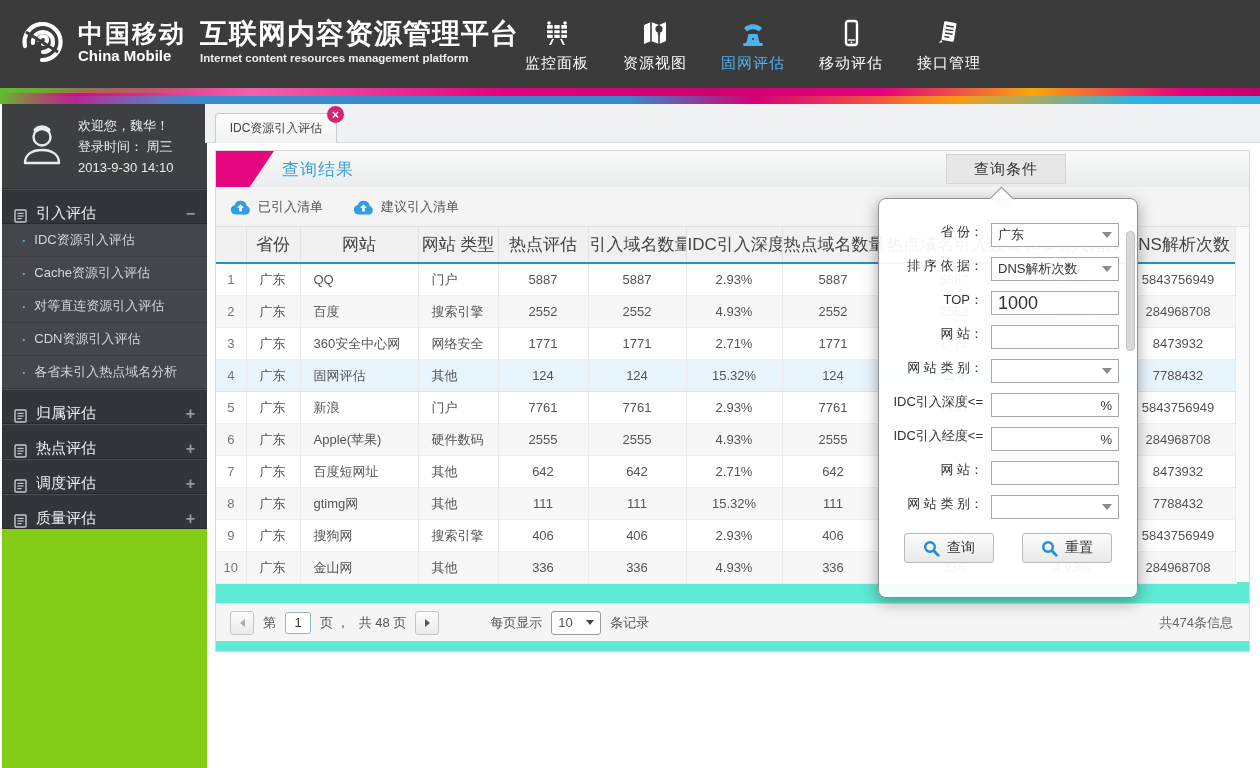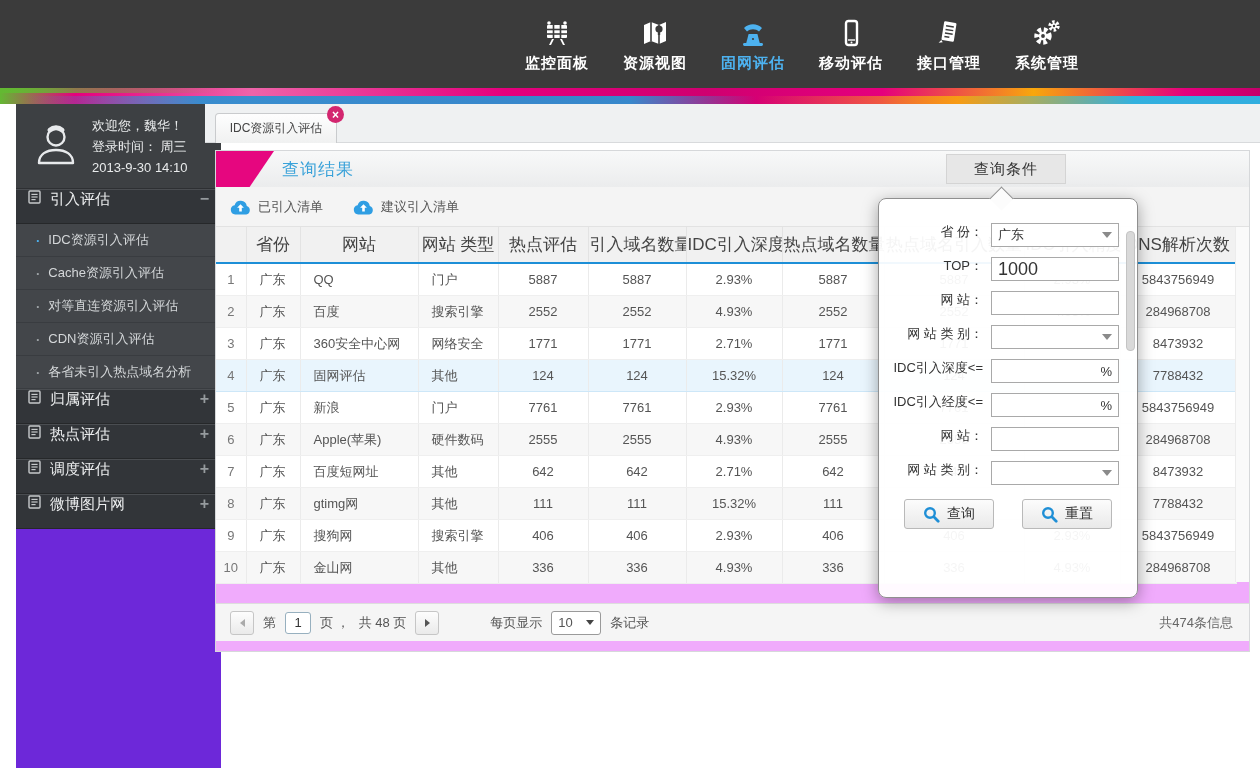--- a/index.html
+++ b/index.html
@@ -11,51 +11,51 @@
   .logo{width:60px;height:60px;flex:none}
   .brand-txt{margin-left:6px;line-height:1.1}
   .brand-cn{font-size:25px;font-weight:bold;color:#fff;letter-spacing:2px}
   .brand-en{font-size:15px;color:#fff;font-weight:bold}
   .title-blk{margin-left:14px;line-height:1.15}
   .app-title{font-size:28px;font-weight:bold;color:#fff;letter-spacing:1px}
   .app-sub{font-size:11.5px;color:#eee;font-weight:bold;margin-top:2px}
   .top-nav{position:absolute;left:508px;top:0;height:88px;display:flex}
   .nav-item{width:98px;display:flex;flex-direction:column;align-items:center;justify-content:center;gap:7px;color:#fff;cursor:pointer}
   .nav-item .nico{height:32px;display:flex;align-items:flex-end}
-  .nav-item .nlbl{font-size:15px;font-weight:bold;letter-spacing:1px}
+  .nav-item .nlbl{font-size:15px;font-weight:normal;letter-spacing:1px}
   .nav-item.active{color:#4db2f0}
   
   .stripe{position:absolute;left:0;top:88px;width:1260px;height:16px;overflow:hidden;background:#e5007d}
   .stripe .b1{position:absolute;left:0;top:0;right:0;height:16px;
     background:linear-gradient(92deg,#63b932 0%,#e5007d 6%,#ee64a9 20%,#e5007d 40%,#cf0070 56%,#e5007d 70%,#f8a70c 82%,#e5007d 94%,#c4006a 100%)}
   .stripe .b2{position:absolute;left:0;top:8px;right:0;height:8px;opacity:.95;
     background:linear-gradient(90deg,rgba(47,143,208,0) 2%,#2f8fd0 16%,#2f8fd0 50%,rgba(47,143,208,0) 60%,rgba(248,167,12,.9) 76%,#29b7e5 90%,#29b7e5 100%)}
   .stripe .b3{position:absolute;left:0;top:0;width:220px;height:5px;background:linear-gradient(90deg,#63b932,rgba(99,185,50,0))}
   
-  .sidebar{position:absolute;left:16px;top:104px;width:205px;height:664px;background:#6d28d9}
+  .sidebar{position:absolute;left:2px;top:104px;width:205px;height:664px;background:#84cc16}
   .user-card{height:84px;background:#3d4043;border-bottom:1px solid #2e3033;display:flex;align-items:center;padding:0 0 0 14px}
   .avatar{width:52px;height:52px;flex:none}
   .user-info{margin-left:10px;font-size:13px;color:#e9ebec;line-height:21px}
-  .menu-section{height:33px;display:flex;align-items:flex-start;padding:0 12px;background:#323539;
+  .menu-section{height:33px;display:flex;align-items:flex-end;padding:0 12px;background:#323539;
     border-top:1px solid #4a4d51;border-bottom:1px solid #26282a;color:#eceeef;font-size:15px;cursor:pointer}
   .menu-section .dico{margin-right:9px;display:flex}
   .menu-section .toggle{margin-left:auto;color:#969b9e;font-size:16px;font-weight:bold}
   .menu-item{height:32px;display:flex;align-items:center;padding-left:20px;font-size:13px;color:#d4d7d9;
     border-bottom:1px solid #393c40;background:#43464a;cursor:pointer}
   .menu-item .bullet{color:#9ea3a6;margin-right:8px;font-weight:bold}
   .menu-item.active .bullet{color:#4db2f0}
   
   .tab-strip{position:absolute;left:205px;top:104px;width:1055px;height:38px;background:#eff1f2;border-bottom:1px solid #d8dadc}
   .tab{position:absolute;left:10px;top:9px;width:120px;height:29px;background:linear-gradient(#fefefe,#f0f1f1);
     border:1px solid #c9cbcd;border-bottom:none;border-radius:4px 4px 0 0;display:flex;align-items:center;justify-content:center;
     font-size:12px;color:#444;cursor:pointer}
   .tab-close{position:absolute;right:-8px;top:-8px;width:17px;height:17px;border-radius:50%;background:#d3266f;color:#fff;
     font-size:12px;font-weight:bold;display:flex;align-items:center;justify-content:center;line-height:1;cursor:pointer}
   
-  .panel{position:absolute;left:215px;top:150px;width:1035px;height:502px;background:#f0abfc;border:1px solid #d6d8da;box-sizing:border-box}
+  .panel{position:absolute;left:215px;top:150px;width:1035px;height:502px;background:#5eead4;border:1px solid #d6d8da;box-sizing:border-box}
   .panel-header{position:relative;height:36px;background:linear-gradient(#f8f9f9,#ebeced);border-bottom:1px solid #d5d7d9}
   .pink-flag{position:absolute;left:0;top:0;width:58px;height:36px;background:#e6067f;clip-path:polygon(0 0,100% 0,58% 100%,0 100%)}
   .panel-title{position:absolute;left:66px;top:7px;font-size:17px;color:#3aa2d9;letter-spacing:1px}
   .query-cond-btn{position:absolute;left:730px;top:3px;width:120px;height:30px;background:#e7e7e7;border:1px solid #d4d4d4;
     box-sizing:border-box;display:flex;align-items:center;justify-content:center;font-size:15px;color:#333;letter-spacing:1px;cursor:pointer}
   .toolbar{position:absolute;left:0;top:36px;width:100%;height:40px;background:#f4f4f4;border-bottom:1px solid #e2e2e2;
     display:flex;align-items:center;padding-left:14px;gap:30px;box-sizing:border-box}
   .tool-btn{display:flex;align-items:center;gap:7px;font-size:13px;color:#555;cursor:pointer}
   
   .table-wrap{position:absolute;left:0;top:76px;width:1020px}
@@ -99,20 +99,40 @@
   .pct{margin-left:auto;color:#333;flex:none}
   .popup-btns{display:flex;justify-content:center;gap:28px;margin-top:14px}
   .q-btn{width:88px;height:28px;border:1px solid #b9b9b9;border-radius:3px;background:linear-gradient(#fcfcfc,#e9e9e9);
     display:flex;align-items:center;justify-content:center;gap:7px;font-size:14px;color:#333;cursor:pointer}
   .popup-thumb{position:absolute;right:2px;top:32px;width:7px;height:118px;border-radius:4px;background:#d9d9d9;border:1px solid #c4c4c4}
 </style>
 </head>
 <body>
 
 <div class="header">
+  <div class="brand">
+    <svg class="logo" viewBox="0 0 60 60">
+      <g stroke="#fff" fill="none" stroke-width="4.2" stroke-linecap="round">
+        <path d="M13 34 A18 18 0 1 1 30 48"></path>
+        <path d="M21 31 A10 10 0 1 1 31 40"></path>
+        <path d="M27 28 A4 4 0 1 1 31 32"></path>
+      </g>
+      <g stroke="#3b3b3b" stroke-width="3">
+        <line x1="14" y1="20" x2="46" y2="40"></line>
+      </g>
+    </svg>
+    <div class="brand-txt">
+      <div class="brand-cn">中国移动</div>
+      <div class="brand-en">China Mobile</div>
+    </div>
+    <div class="title-blk">
+      <div class="app-title">互联网内容资源管理平台</div>
+      <div class="app-sub">Internet content resources management platform</div>
+    </div>
+  </div>
   <nav class="top-nav" id="top-nav">
       <div class="nav-item">
         <span class="nico">
           <svg width="28" height="28" viewBox="0 0 28 28">
             <g fill="currentColor">
               <circle cx="6" cy="4" r="1.8"></circle>
               <circle cx="22" cy="4" r="1.8"></circle>
               <rect x="4" y="6" width="20" height="13" rx="1"></rect>
               <path d="M9 20l-3 6h2l3-6zM19 20l3 6h-2l-3-6z"></path>
             </g>
@@ -172,33 +192,20 @@
               <g stroke="#3b3b3b" stroke-width="1.5">
                 <line x1="10" y1="7.4" x2="17.8" y2="7.4"></line>
                 <line x1="10" y1="11" x2="17.8" y2="11"></line>
                 <line x1="10" y1="14.6" x2="17.8" y2="14.6"></line>
                 <line x1="10" y1="18.2" x2="15" y2="18.2"></line>
               </g>
             </g>
           </svg>
         </span>
         <span class="nlbl">接口管理</span>
-      </div>
-      <div class="nav-item">
-        <span class="nico">
-          <svg width="30" height="28" viewBox="0 0 30 28">
-            <circle cx="11" cy="17" r="6.2" fill="none" stroke="currentColor" stroke-width="5" stroke-dasharray="3.4 2.45"></circle>
-            <circle cx="11" cy="17" r="4.2" fill="currentColor"></circle>
-            <circle cx="11" cy="17" r="1.9" fill="#3b3b3b"></circle>
-            <circle cx="22" cy="7" r="3.9" fill="none" stroke="currentColor" stroke-width="3.6" stroke-dasharray="2.3 1.75"></circle>
-            <circle cx="22" cy="7" r="2.7" fill="currentColor"></circle>
-            <circle cx="22" cy="7" r="1.2" fill="#3b3b3b"></circle>
-          </svg>
-        </span>
-        <span class="nlbl">系统管理</span>
       </div>
     </nav>
 </div>
 
 <div class="stripe">
   <div class="b1"></div>
     <div class="b2"></div>
     <div class="b3"></div>
 </div>
 
@@ -300,21 +307,21 @@
         <span class="dico">
           <svg width="13" height="14" viewBox="0 0 13 14">
             <rect x="1" y="1" width="11" height="12" rx="1" fill="none" stroke="#c7cacc" stroke-width="1.4"></rect>
             <g stroke="#c7cacc" stroke-width="1.2">
               <line x1="3.4" y1="4.4" x2="9.6" y2="4.4"></line>
               <line x1="3.4" y1="7" x2="9.6" y2="7"></line>
               <line x1="3.4" y1="9.6" x2="7.6" y2="9.6"></line>
             </g>
           </svg>
         </span>
-        <span>微博图片网</span>
+        <span>质量评估</span>
         <span class="toggle">+</span>
       </div>
     </div>
 </aside>
 
 <div class="tab-strip">
   <div class="tab">
     <span>IDC资源引入评估</span>
     <span class="tab-close">×</span>
   </div>
@@ -536,20 +543,27 @@
   <div class="popup-arrow"></div>
   <div class="popup-body" id="popup-body">
       <div class="f-row">
         <span class="f-label">省 份：</span>
         <div class="f-ctl select">
           <span>广东</span>
           <span class="caret-sel"></span>
         </div>
       </div>
       <div class="f-row">
+        <span class="f-label">排 序 依 据：</span>
+        <div class="f-ctl select">
+          <span>DNS解析次数</span>
+          <span class="caret-sel"></span>
+        </div>
+      </div>
+      <div class="f-row">
         <span class="f-label">TOP：</span>
         <div class="f-ctl">
           <input type="text" value="1000" style="">
         </div>
       </div>
       <div class="f-row">
         <span class="f-label">网 站：</span>
         <div class="f-ctl">
           <input type="text" value="" style="">
         </div>

